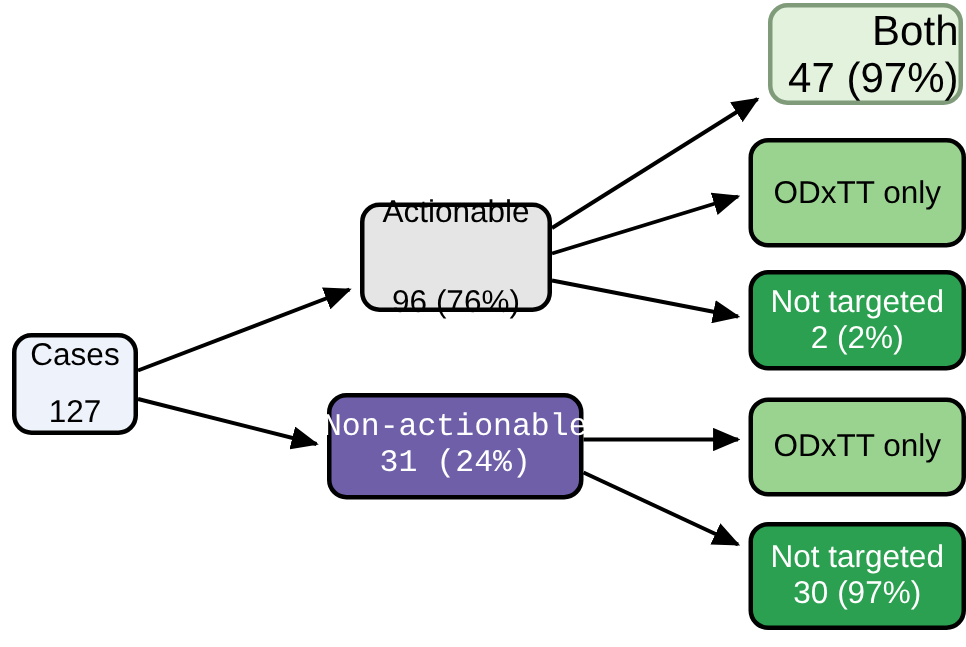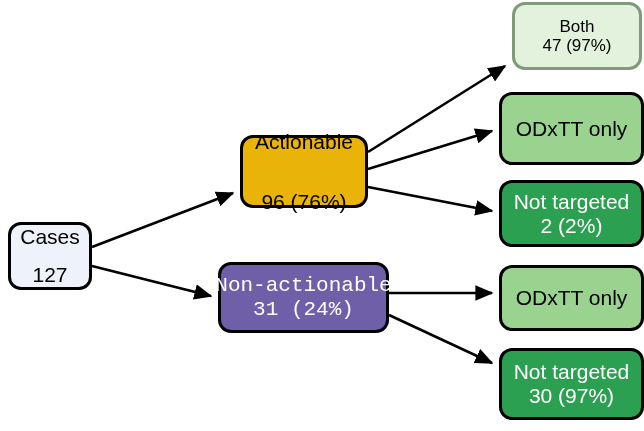--- a/index.html
+++ b/index.html
@@ -37,21 +37,21 @@
   }
   .node .l1, .node .l2 {
     display: block;
     white-space: nowrap;
   }
 
   
   #node-cases       { left: 8px;   top: 222px; width: 84px;  height: 68px;  font-size: 21px; }
   #node-actionable  { left: 240px; top: 135px; width: 128px; height: 73px;  font-size: 21px; }
   #node-nonaction   { left: 218px; top: 262px; width: 171px; height: 71px;  font-size: 21px; }
-  #node-both        { left: 512px; top: 2px;   width: 130px; height: 68px;  font-size: 17px; }
+  #node-both        { left: 512px; top: 2px;   width: 130px; height: 68px;  font-size: 28px; align-items: flex-end; }
   #node-odxtt-a     { left: 499px; top: 92px;  width: 145px; height: 73px;  font-size: 21px; }
   #node-nottgt-a    { left: 499px; top: 180px; width: 145px; height: 67px;  font-size: 21px; }
   #node-odxtt-n     { left: 499px; top: 265px; width: 145px; height: 66px;  font-size: 21px; }
   #node-nottgt-n    { left: 499px; top: 348px; width: 145px; height: 72px;  font-size: 21px; }
 </style>
 </head>
 <body>
 
 <div id="canvas">
 
@@ -75,21 +75,21 @@
     <line x1="389" y1="293" x2="492" y2="293" stroke="#000000" stroke-width="2.6" marker-end="url(#arrowhead)"></line>
 
     <line x1="389" y1="315" x2="492" y2="363" stroke="#000000" stroke-width="2.6" marker-end="url(#arrowhead)"></line>
   </svg>
 
   <div class="node" id="node-cases" style="background: rgb(238, 242, 251); border-color: rgb(0, 0, 0); color: rgb(0, 0, 0); justify-content: space-between;">
     <span class="l1">Cases</span>
     <span class="l2">127</span>
   </div>
 
-  <div class="node" id="node-actionable" style="background: #eab308; border-color: rgb(0, 0, 0); color: rgb(0, 0, 0); gap: 36px;">
+  <div class="node" id="node-actionable" style="background: #e5e5e5; border-color: rgb(0, 0, 0); color: rgb(0, 0, 0); gap: 36px;">
     <span class="l1">Actionable</span>
     <span class="l2">96 (76%)</span>
   </div>
 
   <div class="node" id="node-nonaction" style="background: rgb(110, 95, 168); border-color: rgb(0, 0, 0); color: rgb(255, 255, 255); font-family: Liberation Mono, monospace;">
     <span class="l1">Non-actionable</span>
     <span class="l2">31 (24%)</span>
   </div>
 
   <div class="node" id="node-both" style="background: rgb(227, 242, 221); border-color: rgb(127, 155, 122); color: rgb(0, 0, 0);">

